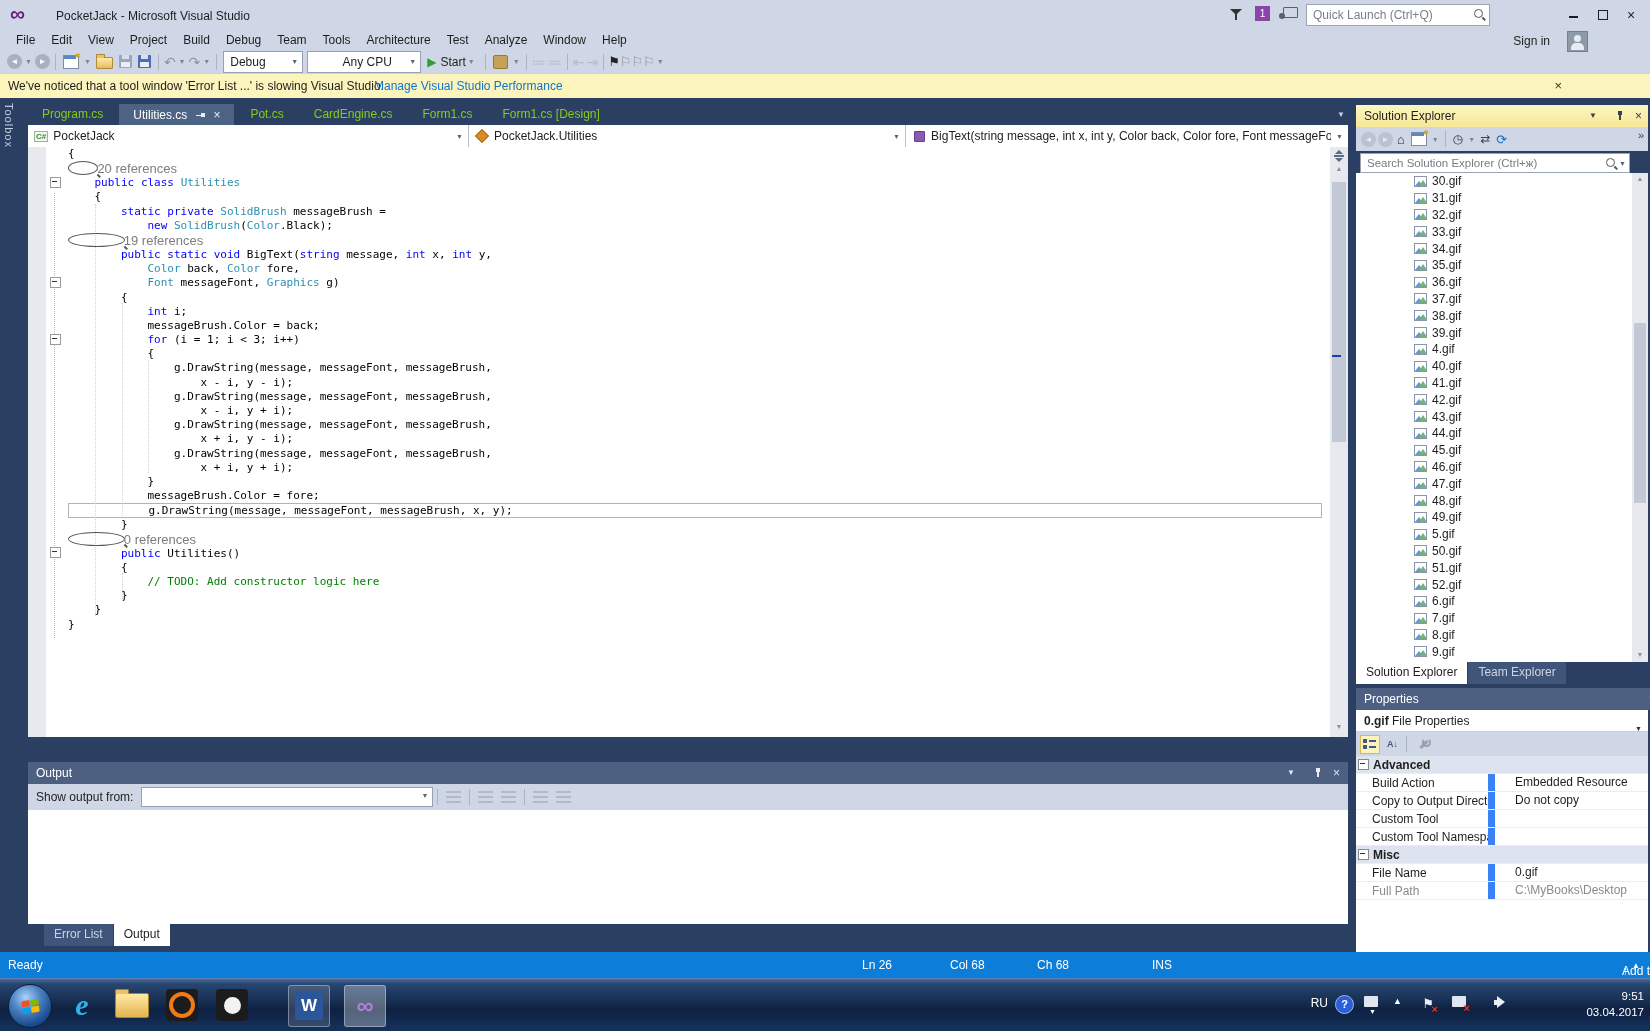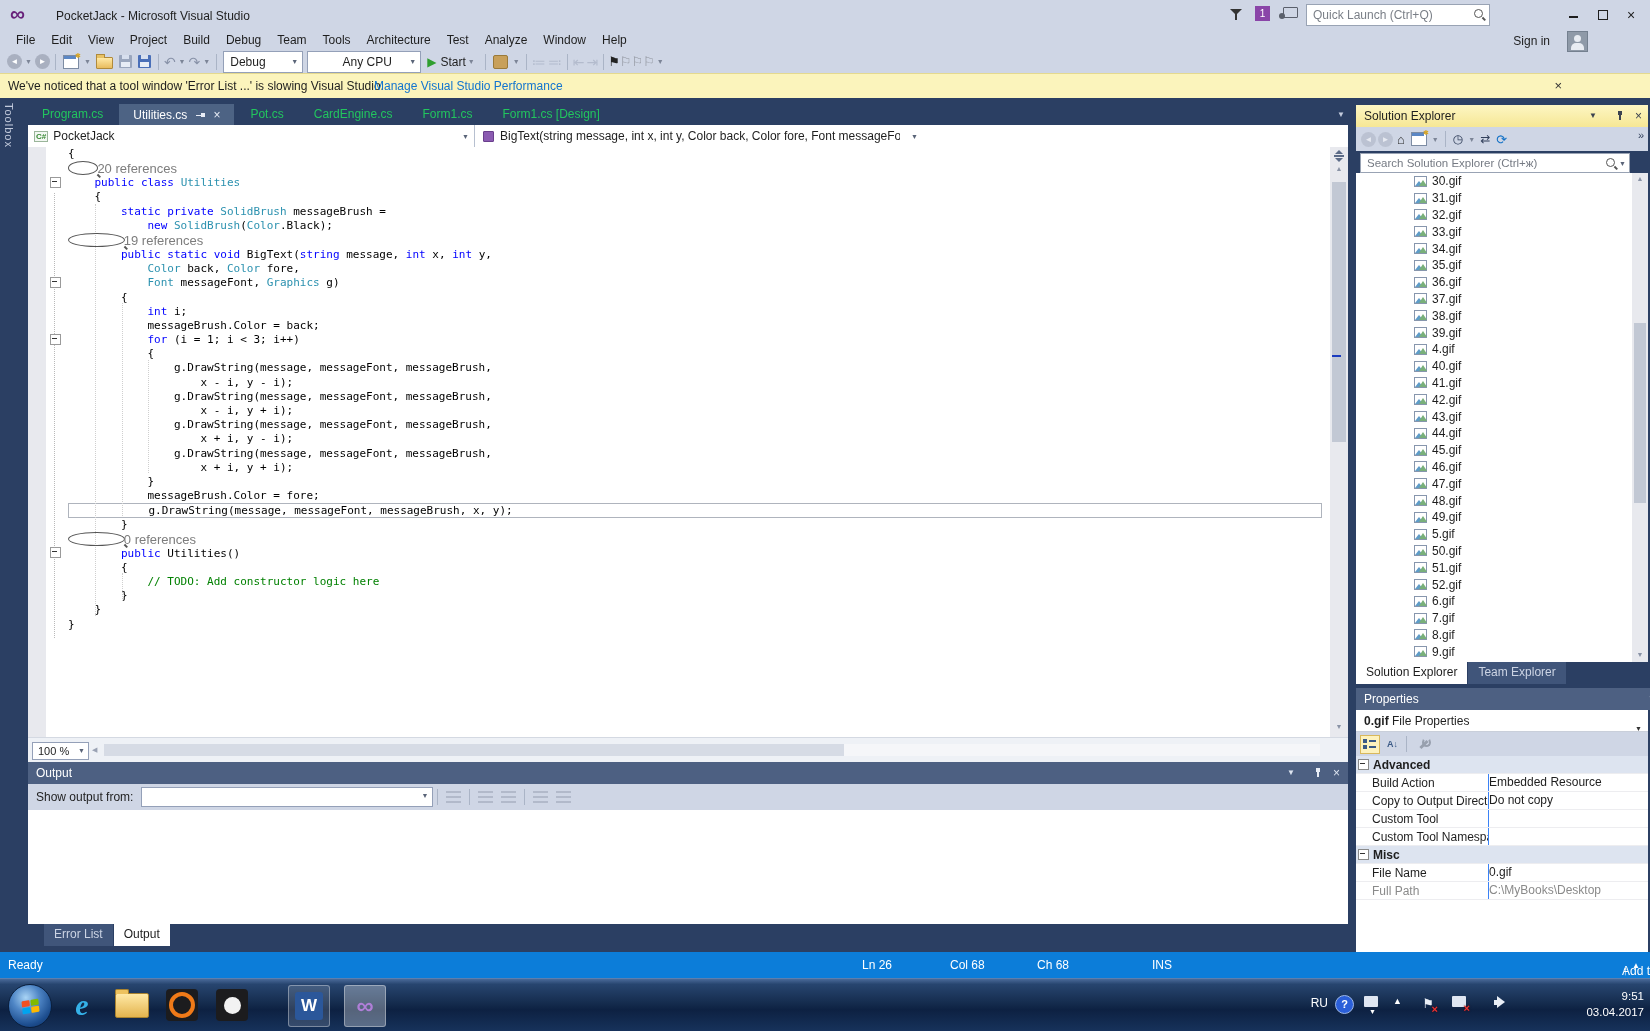--- a/index.html
+++ b/index.html
@@ -59,21 +59,21 @@
   .flagico{font-size:13px;color:#222;}
   
   #infobar{position:absolute;left:0;top:73px;width:1650px;height:24px;background:#fbf4bc;border-top:1px solid #e4d98f;}
   #infobar-msg{position:absolute;left:8px;top:5px;color:#1e1e1e;}
   #infobar-link{position:absolute;left:374px;top:5px;color:#1274cf;cursor:pointer;}
   #infobar-close{position:absolute;right:88px;top:4px;font-size:13px;color:#333;}
   
   #toolbox-tab{position:absolute;left:3px;top:103px;writing-mode:vertical-rl;color:#c3cbdd;font-size:11px;letter-spacing:1px;}
   
   #tabstrip{position:absolute;left:28px;top:104px;width:1320px;height:21px;display:flex;}
-  .doc-tab{padding:3px 14px 0 14px;margin-right:2px;color:#22c55e;white-space:nowrap;}
+  .doc-tab{padding:3px 14px 0 14px;margin-right:2px;color:#84cc16;white-space:nowrap;}
   .doc-tab.active{background:#4d6384;color:#fff;display:flex;align-items:center;padding-top:0;}
   .doc-tab.active .tab-x{margin-left:8px;font-size:12px;color:#e8edf6;}
   #doc-overflow{position:absolute;left:1337px;top:110px;font-size:8px;color:#c3cbdd;}
   .pin{position:relative;display:inline-block;width:10px;height:10px;margin-left:8px;}
   .pin::before{content:"";position:absolute;left:3px;top:0;width:4px;height:4px;background:#e8edf6;}
   .pin::after{content:"";position:absolute;left:4.5px;top:4px;width:1.5px;height:5px;background:#e8edf6;}
   .pin.side{transform:rotate(90deg);}
   .pin.dark::before,.pin.dark::after{background:#3c4350;}
   
   #navbar{position:absolute;left:28px;top:125px;width:1320px;height:22px;background:#fff;border-bottom:1px solid #99a5bb;display:flex;}
@@ -158,21 +158,21 @@
   .catico{position:relative;width:18px;height:17px;background:#fdf2bd;border:1px solid #d9b85c;margin-right:3px;}
   .catico::before{content:"";position:absolute;left:2px;top:3px;width:4px;height:4px;background:#3b5a86;box-shadow:0 6px 0 #3b5a86;}
   .catico::after{content:"";position:absolute;left:8px;top:4px;width:7px;height:2px;background:#3b5a86;box-shadow:0 6px 0 #3b5a86;}
   .azico{font-weight:bold;font-size:9px;color:#3b5a86;margin:0 4px;}
   .wrench{position:relative;width:14px;height:14px;margin-left:6px;}
   .wrench::before{content:"";position:absolute;left:2px;top:6px;width:10px;height:3px;background:#98a0ae;transform:rotate(-45deg);}
   .wrench::after{content:"";position:absolute;right:0;top:1px;width:5px;height:5px;border:2px solid #98a0ae;border-radius:50%;border-top-color:transparent;}
   #prop-grid{position:absolute;left:1356px;top:756px;width:292px;height:196px;background:#fff;overflow:hidden;}
   .prow{height:18px;display:flex;border-bottom:1px solid #ededf0;box-sizing:border-box;align-items:center;}
   .prow .plabel{width:116px;padding-left:16px;overflow:hidden;white-space:nowrap;flex-shrink:0;}
-  .prow .pvalue{flex:1;overflow:hidden;white-space:nowrap;border-left:1px solid #3b82f6;padding-left:0;height:100%;line-height:17px;}
+  .prow .pvalue{flex:1;overflow:hidden;white-space:nowrap;border-left:7px solid #3b82f6;padding-left:20px;height:100%;line-height:17px;}
   .prow.cat{background:#dde4f0;font-weight:bold;}
   .prow.cat .cbox{position:relative;width:9px;height:9px;border:1px solid #8a8a8a;background:#fff;margin:0 4px 0 2px;flex-shrink:0;}
   .prow.cat .cbox::after{content:"";position:absolute;left:1px;top:3px;width:5px;height:1px;background:#333;}
   .prow.muted .plabel,.prow.muted .pvalue{color:#8a8a8a;}
   
   #statusbar{position:absolute;left:0;top:952px;width:1650px;height:26px;background:#0c7dd9;color:#fff;}
   #statusbar span{position:absolute;top:6px;}
   
   #taskbar{position:absolute;left:0;top:978px;width:1650px;height:53px;background:linear-gradient(#4a6a99 0%,#27456f 10%,#152c4e 45%,#0d2142 58%,#17335c 100%);border-top:1px solid #5d7fae;}
   #start-orb{position:absolute;left:8px;top:5px;width:42px;height:42px;border-radius:50%;background:radial-gradient(circle at 40% 30%,#a9d4f5 0%,#4f86c6 35%,#1d4e8f 70%,#0d2c5c 100%);border:1px solid #0a1f3d;display:flex;align-items:center;justify-content:center;}
@@ -306,20 +306,25 @@
       <div class="doc-tab"><span>Form1.cs [Design]</span></div>
     </div>
   <span id="doc-overflow">▼</span>
 
   <div id="navbar">
     <div class="nav-sec" style="width:440px;">
       <span class="csico">C#</span>
       <span>PocketJack</span>
       <span class="dd">▼</span>
     </div>
+    <div class="nav-sec" style="width:436px;">
+      <span class="clsico"></span>
+      <span>PocketJack.Utilities</span>
+      <span class="dd">▼</span>
+    </div>
     <div class="nav-sec" style="width:442px;border-right:none;">
       <span class="methico"></span>
       <span style="overflow:hidden;max-width:400px;display:inline-block;">BigText(string message, int x, int y, Color back, Color fore, Font messageFont, Grap</span>
       <span class="dd">▼</span>
     </div>
   </div>
 
   <div id="editor">
     <div id="ind-margin"></div>
     <div id="outline-col">
@@ -341,27 +346,20 @@
           <i class="gb"></i>
           <i class="gd"></i>
         </div>
       <div class="sc-arrow" style="top:18px;">▲</div>
       <div id="v-thumb"></div>
       <div id="caret-mark"></div>
       <div class="sc-arrow" style="top:576px;">▼</div>
     </div>
   </div>
 
-  <div id="hscroll">
-    <div id="zoom-combo"><span>100 %</span><span class="dd">▼</span></div>
-    <span id="h-left">◀</span>
-    <div id="h-track">
-        <div id="h-thumb"></div>
-      </div>
-  </div>
 
   <div id="output-title">
     <span>Output</span>
     <span class="ticons">
       <span style="font-size:8px;">▼</span>
       <span class="pin"></span>
       <span>×</span>
     </span>
   </div>
   <div id="output-toolbar">

